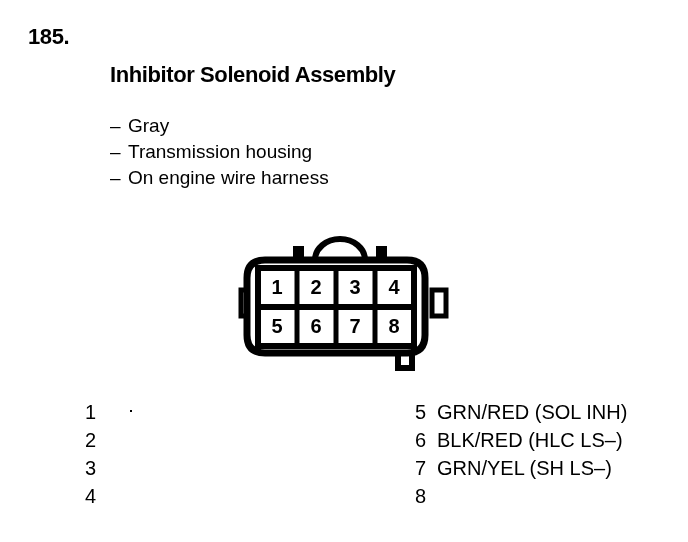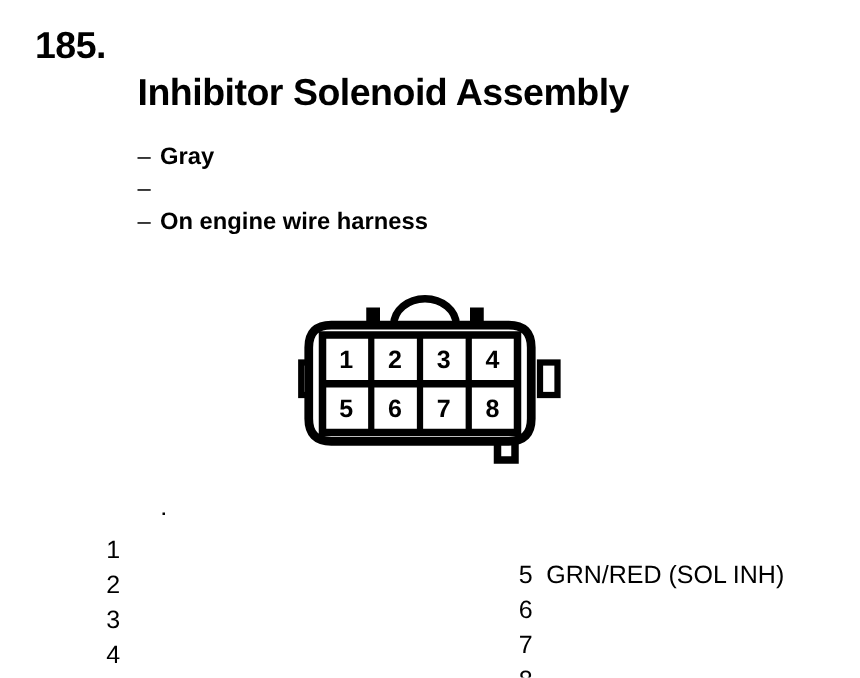--- a/index.html
+++ b/index.html
@@ -22,21 +22,21 @@
   .title-block {
     position: absolute;
     left: 28px;
     top: 18px;
     width: 640px;
   }
   .title-line {
     display: flex;
     align-items: baseline;
     font-weight: bold;
-    font-size: 30px;
+    font-size: 22px;
     line-height: 38px;
     letter-spacing: -0.4px;
   }
   .title-number {
     width: 82px;
     flex: 0 0 82px;
     font-weight: bold;
   }
   .title-text {
     flex: 1 1 auto;
@@ -58,21 +58,20 @@
     font-size: 19px;
     line-height: 26px;
     white-space: nowrap;
   }
   .bullet-dash {
     width: 18px;
     flex: 0 0 18px;
   }
   .bullet-label {
     flex: 0 0 auto;
-    font-weight: bold;
   }
 
   
   .connector-wrap {
     position: absolute;
     left: 236px;
     top: 232px;
     width: 216px;
     height: 145px;
   }
@@ -109,21 +108,20 @@
     font-size: 20px;
     line-height: 28px;
     white-space: nowrap;
   }
   .legend-pin {
     width: 22px;
     flex: 0 0 22px;
   }
   .legend-desc {
     flex: 0 0 auto;
-    margin-top: 48px;
   }
   .artifact-dot {
     position: absolute;
     left: 45px;
     top: 12px;
     width: 2px;
     height: 2px;
     background: #000;
   }
   .legend-row-1 { position: relative; }
@@ -140,20 +138,21 @@
   </div>
 </div>
 
 <div class="bullet-list">
   <div class="bullet-item">
     <span class="bullet-dash">–</span>
     <span class="bullet-label">Gray</span>
   </div>
   <div class="bullet-item">
     <span class="bullet-dash">–</span>
+    <span class="bullet-label">Transmission housing</span>
   </div>
   <div class="bullet-item">
     <span class="bullet-dash">–</span>
     <span class="bullet-label">On engine wire harness</span>
   </div>
 </div>
 
 <div class="connector-wrap">
   <svg class="connector-svg" width="216" height="145" viewBox="0 0 216 145" xmlns="http://www.w3.org/2000/svg">
 
@@ -210,22 +209,24 @@
     </div>
   </div>
 
   <div class="legend-col legend-col-right">
     <div class="legend-row">
       <span class="legend-pin">5</span>
       <span class="legend-desc">GRN/RED (SOL INH)</span>
     </div>
     <div class="legend-row">
       <span class="legend-pin">6</span>
+      <span class="legend-desc">BLK/RED (HLC LS–)</span>
     </div>
     <div class="legend-row">
       <span class="legend-pin">7</span>
+      <span class="legend-desc">GRN/YEL (SH LS–)</span>
     </div>
     <div class="legend-row">
       <span class="legend-pin">8</span>
     </div>
   </div>
 
 </div>
 
 </body></html>

